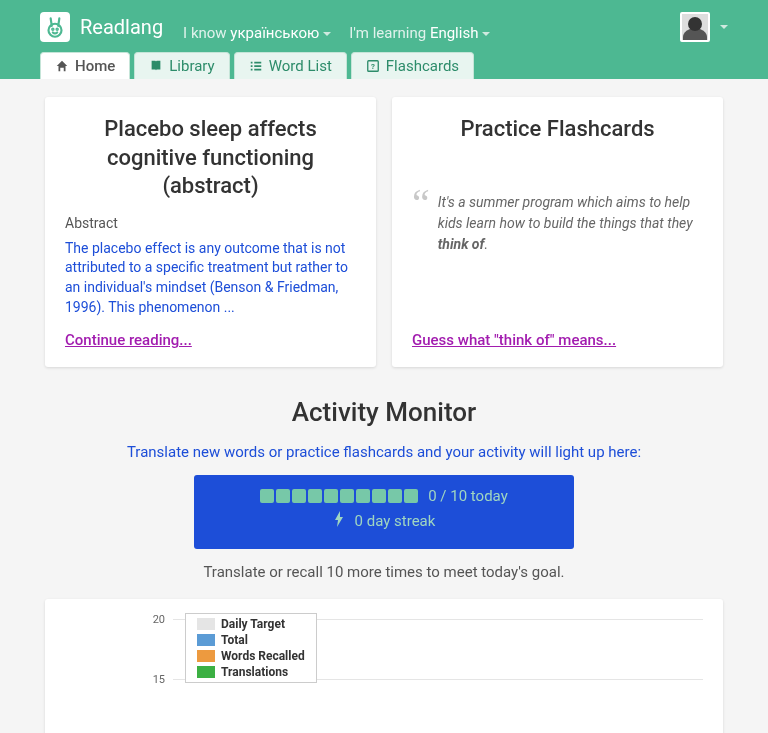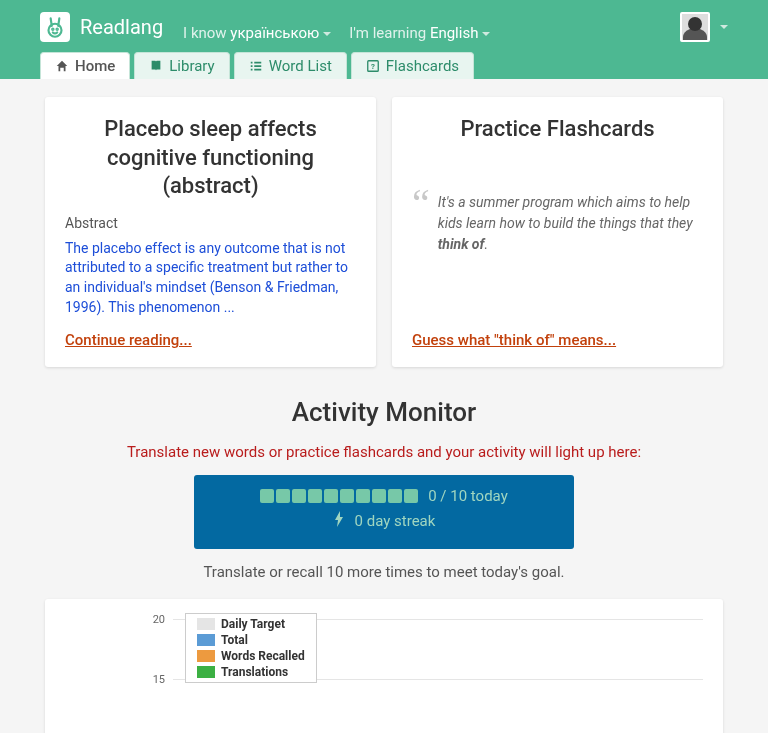--- a/index.html
+++ b/index.html
@@ -122,21 +122,21 @@
       font-size: 22px;
       font-weight: 500;
       text-align: center;
       color: #333;
       margin-bottom: 14px;
       line-height: 1.3;
     }
     .abstract-label { color: #555; font-size: 14px; margin-bottom: 8px; }
     .abstract-text { color: #1d4ed8; font-size: 14px; line-height: 1.4; margin-bottom: 14px; }
     .card-link {
-      color: #c2410c;
+      color: #a21caf;
       font-size: 15px;
       text-decoration: underline;
       font-weight: 500;
       cursor: pointer;
       margin-top: auto;
     }
     .quote-block {
       display: flex;
       gap: 8px;
       font-style: italic;
@@ -158,26 +158,26 @@
       text-align: center;
       margin-top: 30px;
     }
     .activity h2 {
       font-size: 26px;
       font-weight: 500;
       color: #333;
       margin-bottom: 16px;
     }
     .activity-sub {
-      color: #b91c1c;
+      color: #1d4ed8;
       font-size: 15px;
       margin-bottom: 14px;
     }
     .stat-box {
-      background: #0369a1;
+      background: #1d4ed8;
       border-radius: 3px;
       width: 380px;
       margin: 0 auto 14px;
       padding: 12px;
       color: #a0d6c0;
       font-size: 15px;
     }
     .stat-row { display:flex; align-items:center; justify-content:center; gap:10px; margin-bottom:6px;}
     .squares { display:flex; gap: 2px; }
     .sq { width:14px; height:14px; background:#77c8a8; border-radius:2px; }

